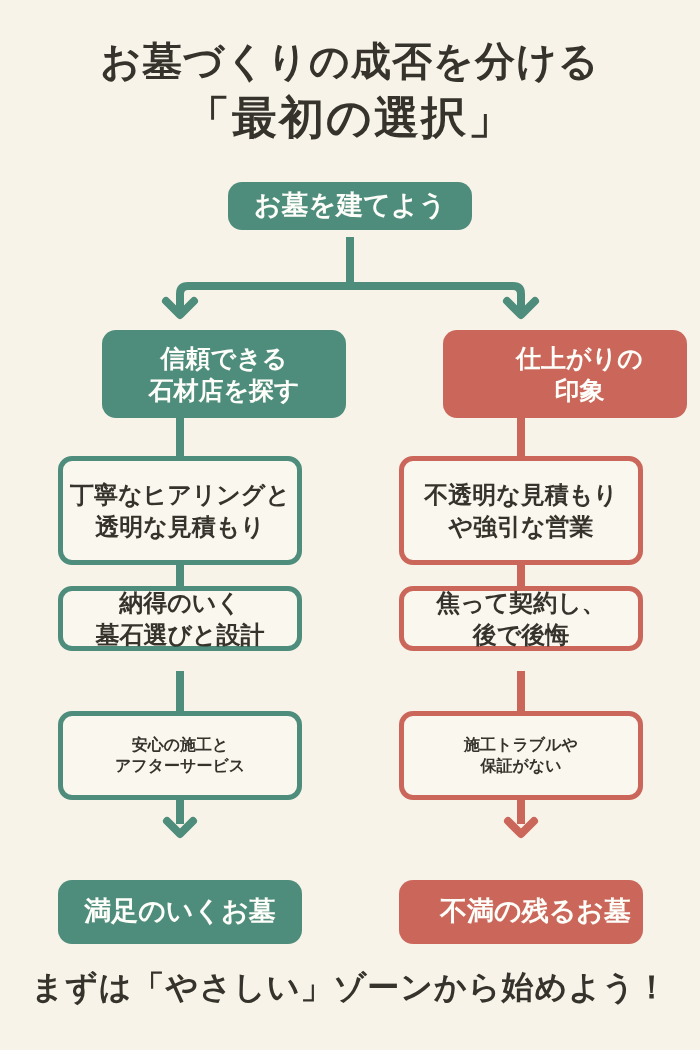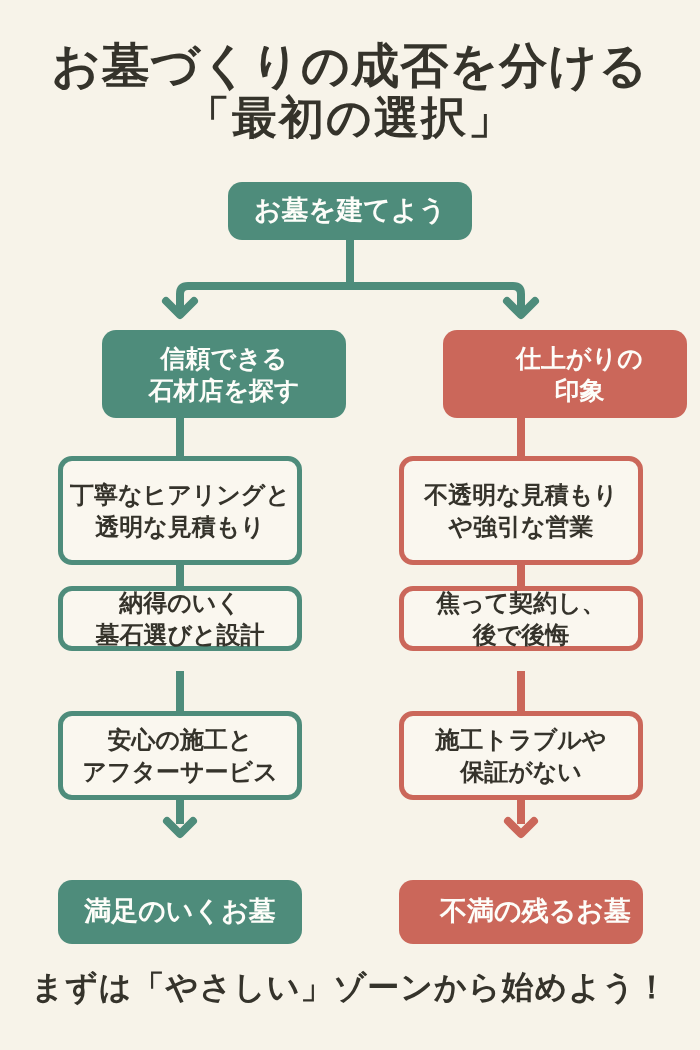--- a/index.html
+++ b/index.html
@@ -15,48 +15,48 @@
     width:700px;height:1050px;
     background:var(--background);
     font-family:"Liberation Sans","DejaVu Sans",sans-serif;
   }
   .canvas{position:relative;width:700px;height:1050px;overflow:hidden;}
 
   .title{
     position:absolute;left:0;width:700px;text-align:center;
     font-weight:800;color:var(--text_dark);
   }
-  .title.l1{top:34px;font-size:48px;letter-spacing:1px;}
+  .title.l1{top:34px;font-size:40px;letter-spacing:1px;}
   .title.l2{top:88px;font-size:45px;letter-spacing:2px;}
 
   .connectors{position:absolute;left:0;top:0;pointer-events:none;}
   .ct{stroke:var(--teal);}
   .cr{stroke:var(--red);}
   .line{fill:none;stroke-width:8;}
   .chev{fill:none;stroke-width:8;stroke-linecap:round;stroke-linejoin:round;}
 
   .node{
     position:absolute;box-sizing:border-box;
     display:flex;flex-direction:column;align-items:center;justify-content:center;
     text-align:center;font-weight:800;border-radius:14px;line-height:1.3;
   }
   .filled{color:var(--text_light);}
   .filled.teal{background:var(--teal);}
   .filled.red{background:var(--red);padding-left:29px;}
   .outline{background:var(--box_fill);color:var(--text_dark);border:5px solid;}
   .outline.teal{border-color:var(--teal);}
   .outline.red{border-color:var(--red);}
 
-  .root{left:228px;top:182px;width:244px;height:58px;font-size:27px;}
+  .root{left:228px;top:182px;width:244px;height:48px;font-size:27px;}
   .col-l{left:58px;width:244px;}
   .col-r{left:399px;width:244px;}
   .hdr{top:330px;height:88px;font-size:25px;margin-left:44px;}
   .s1{top:456px;height:109px;font-size:24px;}
   .s2{top:586px;height:65px;font-size:24px;}
-  .s3{top:711px;height:89px;font-size:24px;}
+  .s3{top:711px;height:89px;font-size:16px;}
   .res{top:848px;height:64px;font-size:27px;margin-top:32px;}
 
   .footer{
     position:absolute;left:0;top:966px;width:700px;text-align:center;
     font-size:32px;font-weight:800;color:var(--text_dark);letter-spacing:1px;
   }
 </style>
 </head>
 <body>
 

